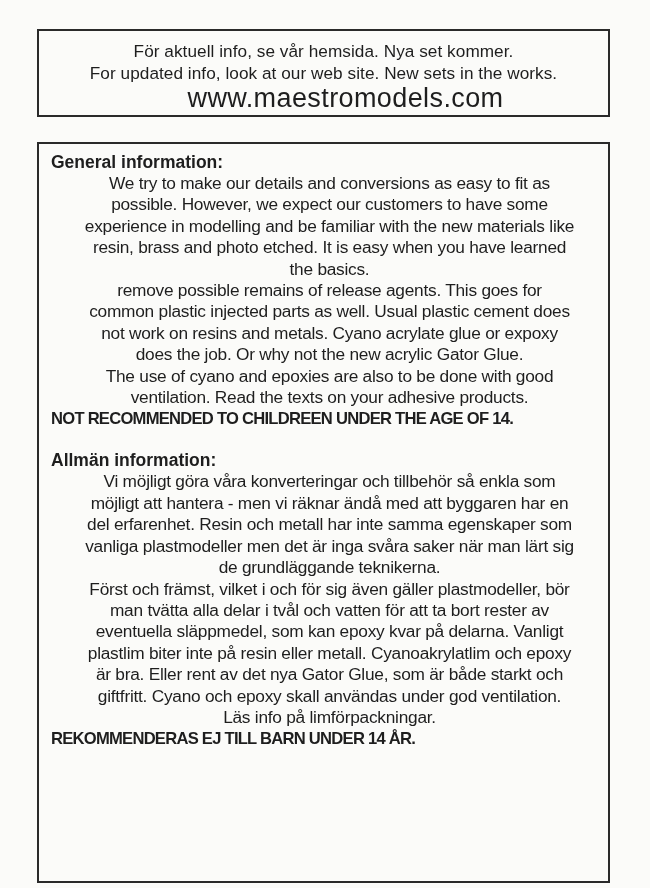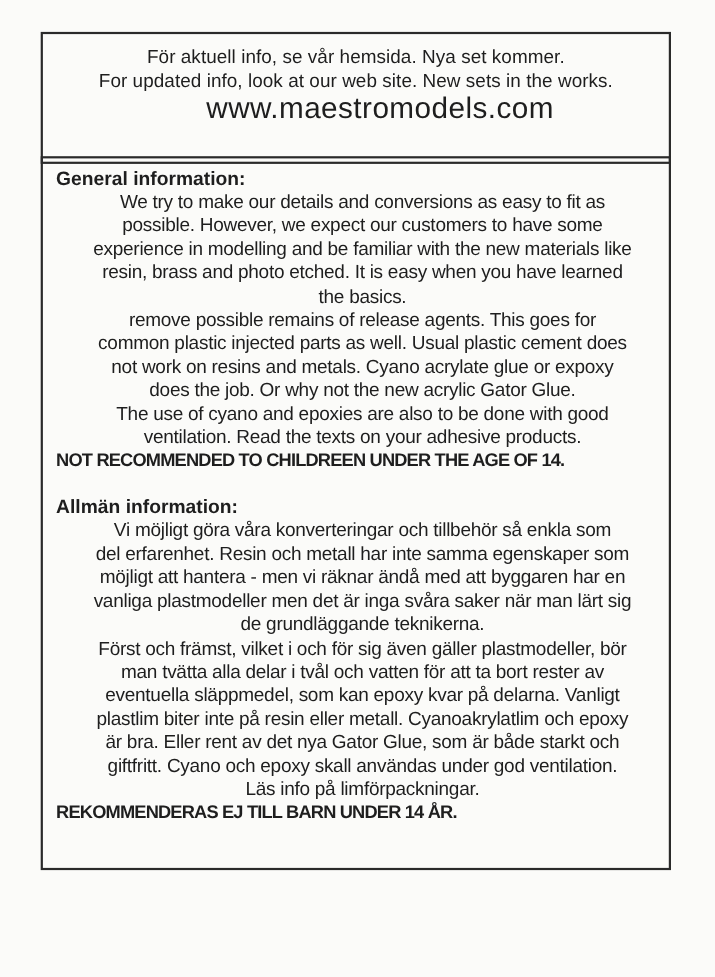--- a/index.html
+++ b/index.html
@@ -12,39 +12,39 @@
     color: #1e1e1e;
   }
   .box {
     position: absolute;
     left: 37px;
     width: 573px;
     border: 2px solid #2a2a2a;
     box-sizing: border-box;
   }
   #top-box {
-    top: 29px; height: 120px;
+    top: 29px; height: 88px;
     text-align: center;
     padding-top: 9px;
   }
   #top-box .line {
     font-size: 17.2px;
     line-height: 22px;
     letter-spacing: 0.05px;
     white-space: nowrap;
   }
   #top-box .url {
     font-size: 27px;
     line-height: 27px;
     letter-spacing: 0.4px;
     margin-top: 1px;
     padding-left: 44px;
   }
   #info-box {
-    top: 142px; height: 649px;
+    top: 142px; height: 741px;
     padding: 8px 0 0 12px;
   }
   .section-title {
     font-weight: bold;
     font-size: 17.5px;
     line-height: 21px;
     white-space: nowrap;
   }
   .para-line {
     font-size: 17.3px;
@@ -89,22 +89,22 @@
     </div>
     <div class="warning">NOT RECOMMENDED TO CHILDREEN UNDER THE AGE OF 14.</div>
   </div>
 
   <div class="spacer"></div>
 
   <div>
     <div class="section-title">Allmän information:</div>
     <div>
       <div class="para-line">Vi möjligt göra våra konverteringar och tillbehör så enkla som</div>
+      <div class="para-line">möjligt att hantera - men vi räknar ändå med att byggaren har en</div>
       <div class="para-line">del erfarenhet. Resin och metall har inte samma egenskaper som</div>
-      <div class="para-line">möjligt att hantera - men vi räknar ändå med att byggaren har en</div>
       <div class="para-line">vanliga plastmodeller men det är inga svåra saker när man lärt sig</div>
       <div class="para-line">de grundläggande teknikerna.</div>
       <div class="para-line">Först och främst, vilket i och för sig även gäller plastmodeller, bör</div>
       <div class="para-line">man tvätta alla delar i tvål och vatten för att ta bort rester av</div>
       <div class="para-line">eventuella släppmedel, som kan epoxy kvar på delarna. Vanligt</div>
       <div class="para-line">plastlim biter inte på resin eller metall. Cyanoakrylatlim och epoxy</div>
       <div class="para-line">är bra. Eller rent av det nya Gator Glue, som är både starkt och</div>
       <div class="para-line">giftfritt. Cyano och epoxy skall användas under god ventilation.</div>
       <div class="para-line">Läs info på limförpackningar.</div>
     </div>

